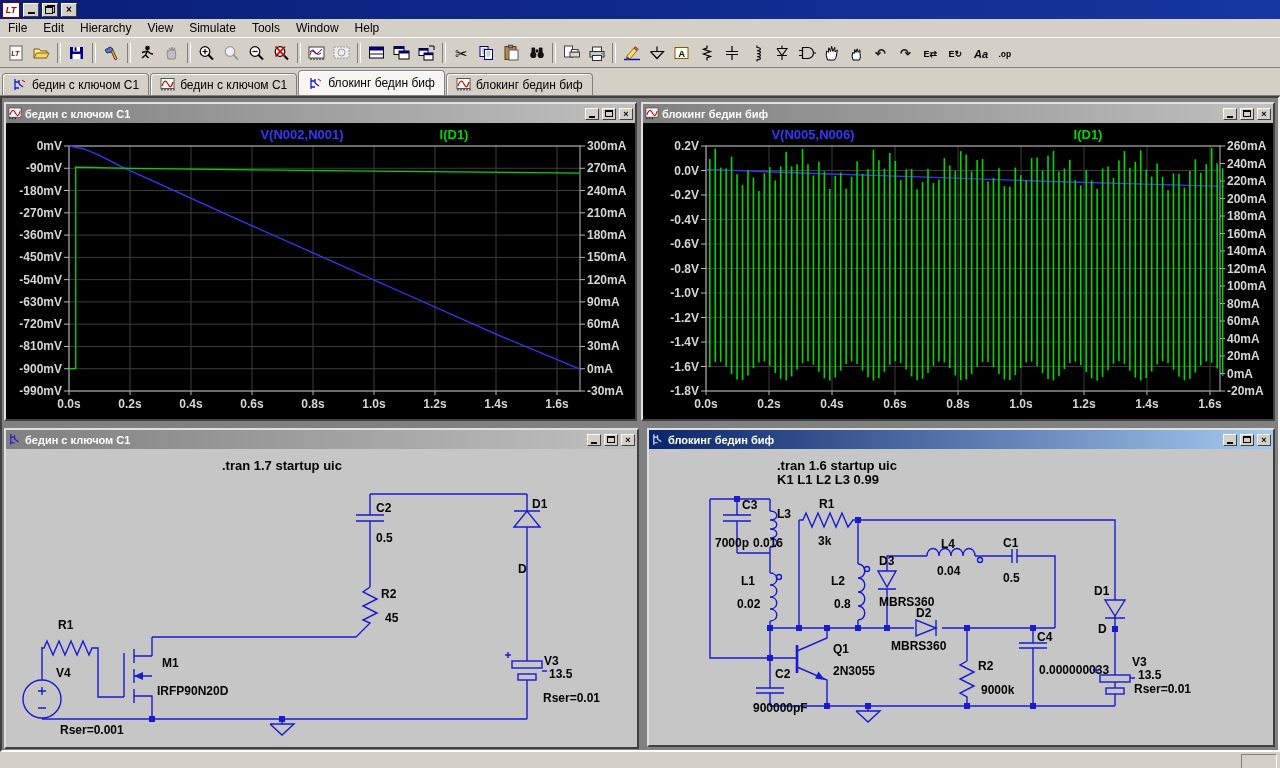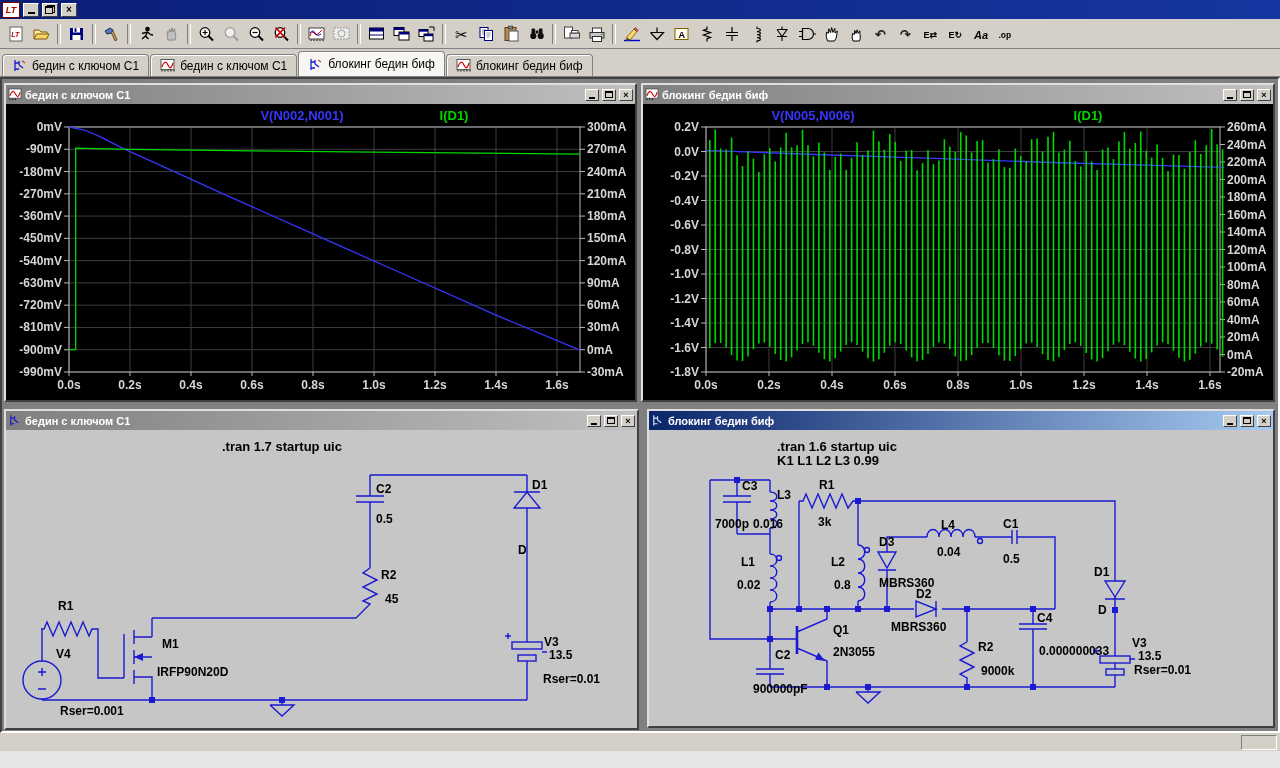--- a/index.html
+++ b/index.html
@@ -1,16 +1,16 @@
 <!DOCTYPE html>
 <html><head>
 <meta charset="utf-8">
 <style>
   html,body{margin:0;padding:0;}
-  .screen{position:relative;width:1280px;height:768px;background:#e5e5e5;overflow:hidden;
+  .screen{position:relative;width:1280px;height:768px;background:#000000;overflow:hidden;
           font-family:"Liberation Sans",sans-serif;-webkit-font-smoothing:none;}
   
   .titlebar{height:19px;background:linear-gradient(90deg,#0a1e78,#1536a0);display:flex;align-items:center;padding:0 2px;gap:3px;}
   .titlebar .ttl{color:#fff;font-weight:bold;font-size:12px;flex:1;white-space:nowrap;overflow:hidden;}
   .appicon{width:16px;height:14px;background:#fff;border:1px solid #7a0000;display:flex;align-items:center;justify-content:center;
            color:#b00000;font-size:9px;font-weight:bold;font-style:italic;}
   .wbtn{width:16px;height:14px;background:#d4d0c8;border:1px solid;border-color:#fff #404040 #404040 #fff;
         display:flex;align-items:center;justify-content:center;font-size:10px;font-weight:bold;color:#000;padding:0;}
   .wbtn.small{width:14px;height:12px;font-size:9px;}
   .g-min{display:block;width:7px;height:2px;background:#000;margin-top:7px;}
@@ -68,20 +68,30 @@
     <span class="appicon">LT</span>
     <button class="wbtn">
         <i class="g-min"></i>
       </button>
     <button class="wbtn">
         <i class="g-rest"></i>
       </button>
     <button class="wbtn">×</button>
   </div>
 
+  <div class="menubar">
+    <span class="menu-item">File</span>
+    <span class="menu-item">Edit</span>
+    <span class="menu-item">Hierarchy</span>
+    <span class="menu-item">View</span>
+    <span class="menu-item">Simulate</span>
+    <span class="menu-item">Tools</span>
+    <span class="menu-item">Window</span>
+    <span class="menu-item">Help</span>
+  </div>
 
   <div class="toolbar">
     <button class="tb">
         <svg viewBox="0 0 20 18">
           <rect x="3" y="2" width="12" height="14" fill="#fff" stroke="#606060"></rect>
           <text x="4.2" y="12" font-size="7" font-style="italic" font-weight="bold" fill="#b00000">LT</text>
         </svg>
       </button>
     <button class="tb">
         <svg viewBox="0 0 20 18">

